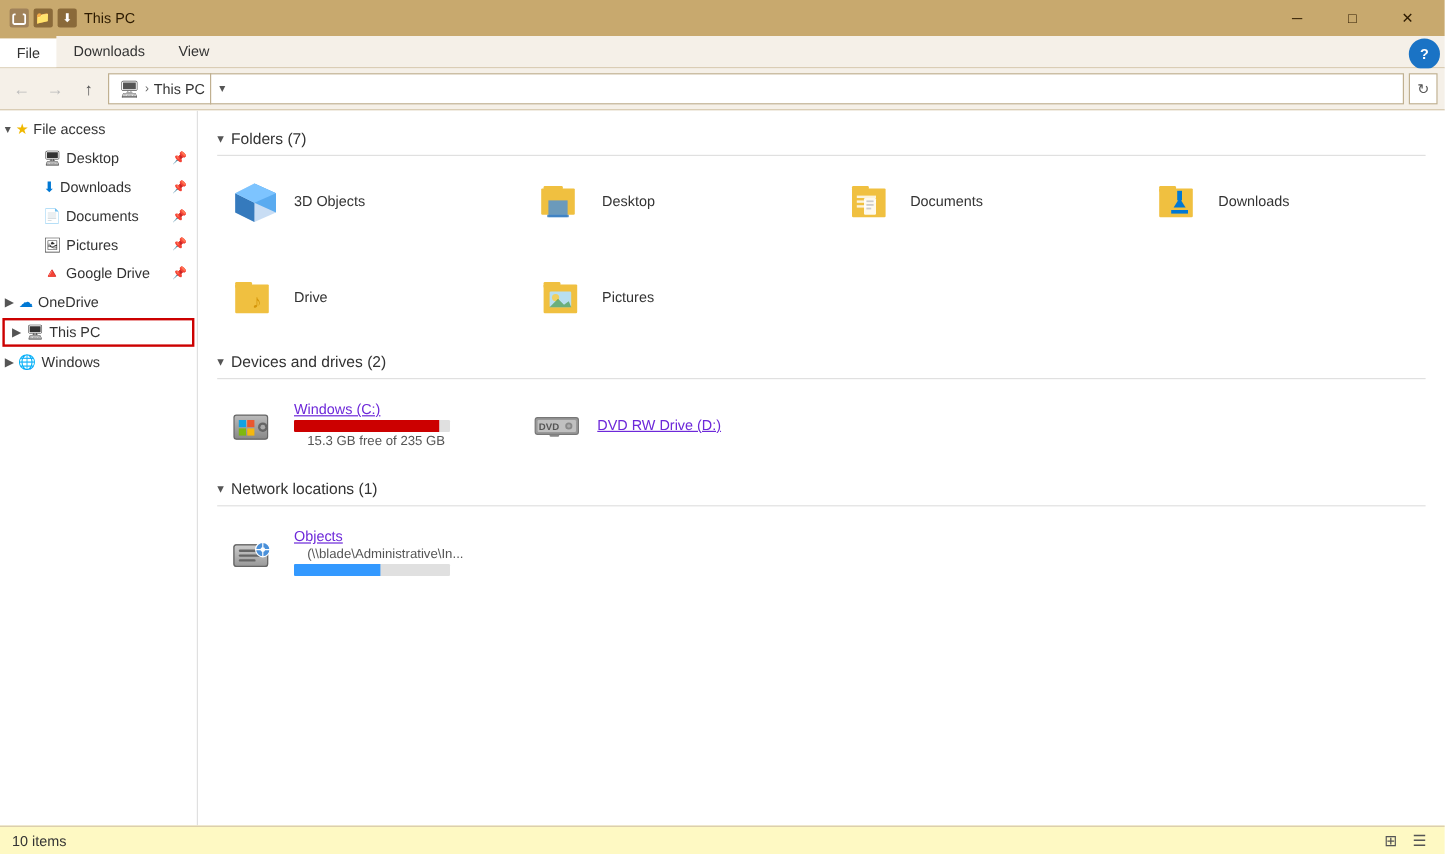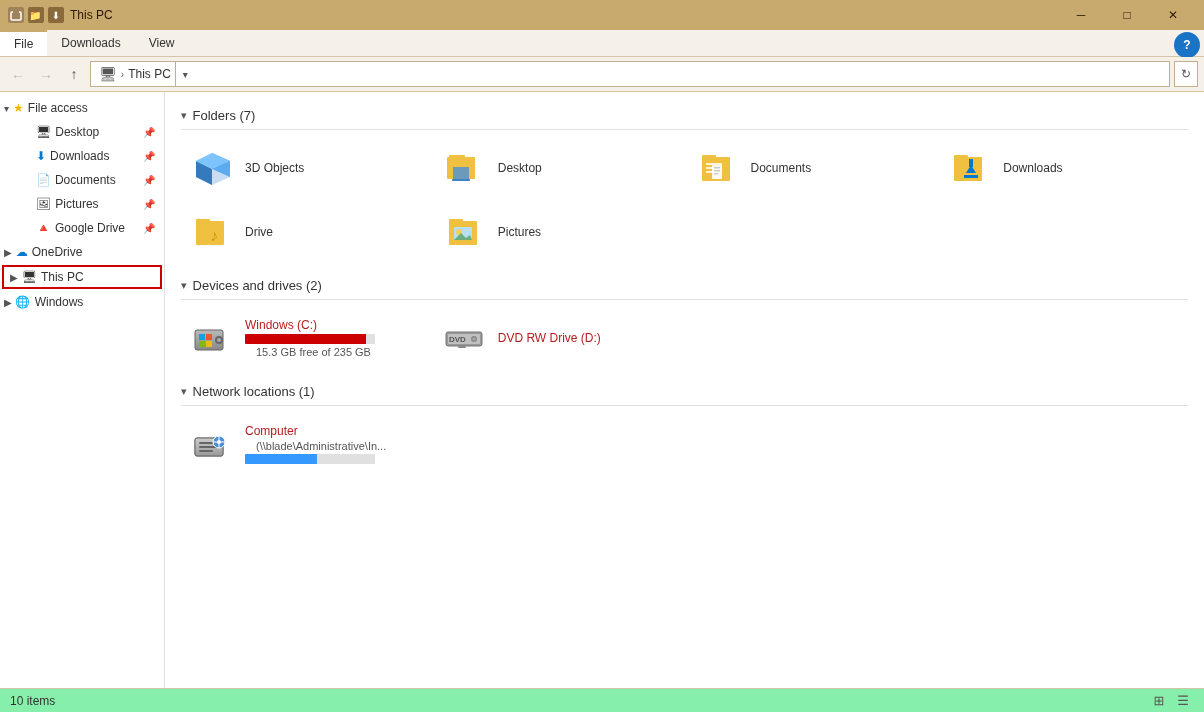--- a/index.html
+++ b/index.html
@@ -130,21 +130,21 @@
       color: #333;
       font-size: 13px;
     }
     .section-header .chevron-icon { color: #555; font-size: 11px; }
     .section-divider { border-top: 1px solid #e0e0e0; margin-bottom: 8px; }
 
     
     .folders-grid {
       display: grid;
       grid-template-columns: repeat(4, 1fr);
-      gap: 4px;
+      gap: 20px;
       margin-bottom: 8px;
     }
     .folder-item {
       display: flex;
       align-items: center;
       padding: 8px 10px;
       gap: 10px;
       cursor: pointer;
       border-radius: 2px;
     }
@@ -161,21 +161,21 @@
     .drive-item {
       display: flex;
       align-items: center;
       padding: 8px 10px;
       gap: 10px;
       cursor: pointer;
       border-radius: 2px;
     }
     .drive-icon-wrap { width: 44px; height: 44px; display: flex; align-items: center; justify-content: flex-start; }
     .drive-info { display: flex; flex-direction: column; gap: 2px; }
-    .drive-name { font-size: 12px; color: #b91c1c; }
+    .drive-name { font-size: 12px; color: #6d28d9; text-decoration: underline; }
     .drive-bar-bg { width: 130px; height: 10px; background: #e0e0e0; border-radius: 1px; overflow: hidden; }
     .drive-bar-fill { height: 100%; background: #cc0000; }
     .drive-bar-fill.blue { background: #3399ff; }
     .drive-space { font-size: 11px; color: #555; margin-left: 11px; }
 
     
     .network-grid {
       display: flex;
       gap: 4px;
     }
@@ -184,21 +184,21 @@
       align-items: center;
       padding: 8px 10px;
       gap: 10px;
       cursor: pointer;
       border-radius: 2px;
     }
 
     
     .status-bar {
       height: 24px;
-      background: #86efac;
+      background: #fef9c3;
       border-top: 1px solid #d4c5a9;
       display: flex;
       align-items: center;
       padding: 0 10px;
       font-size: 12px;
       color: #333;
     }
     .status-bar-right { margin-left: auto; display: flex; gap: 2px; }
     .view-btn { width: 22px; height: 22px; border: none; background: transparent; cursor: pointer; display: flex; align-items: center; justify-content: center; font-size: 13px; color: #555; }
 
@@ -474,21 +474,21 @@
             <rect x="8" y="24" width="20" height="2" rx="1" fill="#666"></rect>
             <rect x="8" y="28" width="14" height="2" rx="1" fill="#666"></rect>
 
             <circle cx="28" cy="20" r="6" fill="#4a90d9" stroke="#fff" stroke-width="1"></circle>
             <circle cx="28" cy="20" r="2" fill="#fff"></circle>
             <line x1="28" y1="14" x2="28" y2="26" stroke="#fff" stroke-width="1"></line>
             <line x1="22" y1="20" x2="34" y2="20" stroke="#fff" stroke-width="1"></line>
           </svg>
         </div>
         <div class="drive-info">
-          <span class="drive-name">Computer</span>
+          <span class="drive-name">Objects</span>
           <span class="drive-space">(\\blade\Administrative\In...</span>
           <div class="drive-bar-bg">
             <div class="drive-bar-fill blue" style="width:55%;"></div>
           </div>
         </div>
       </div>
 
     </div>
 
   </div>

